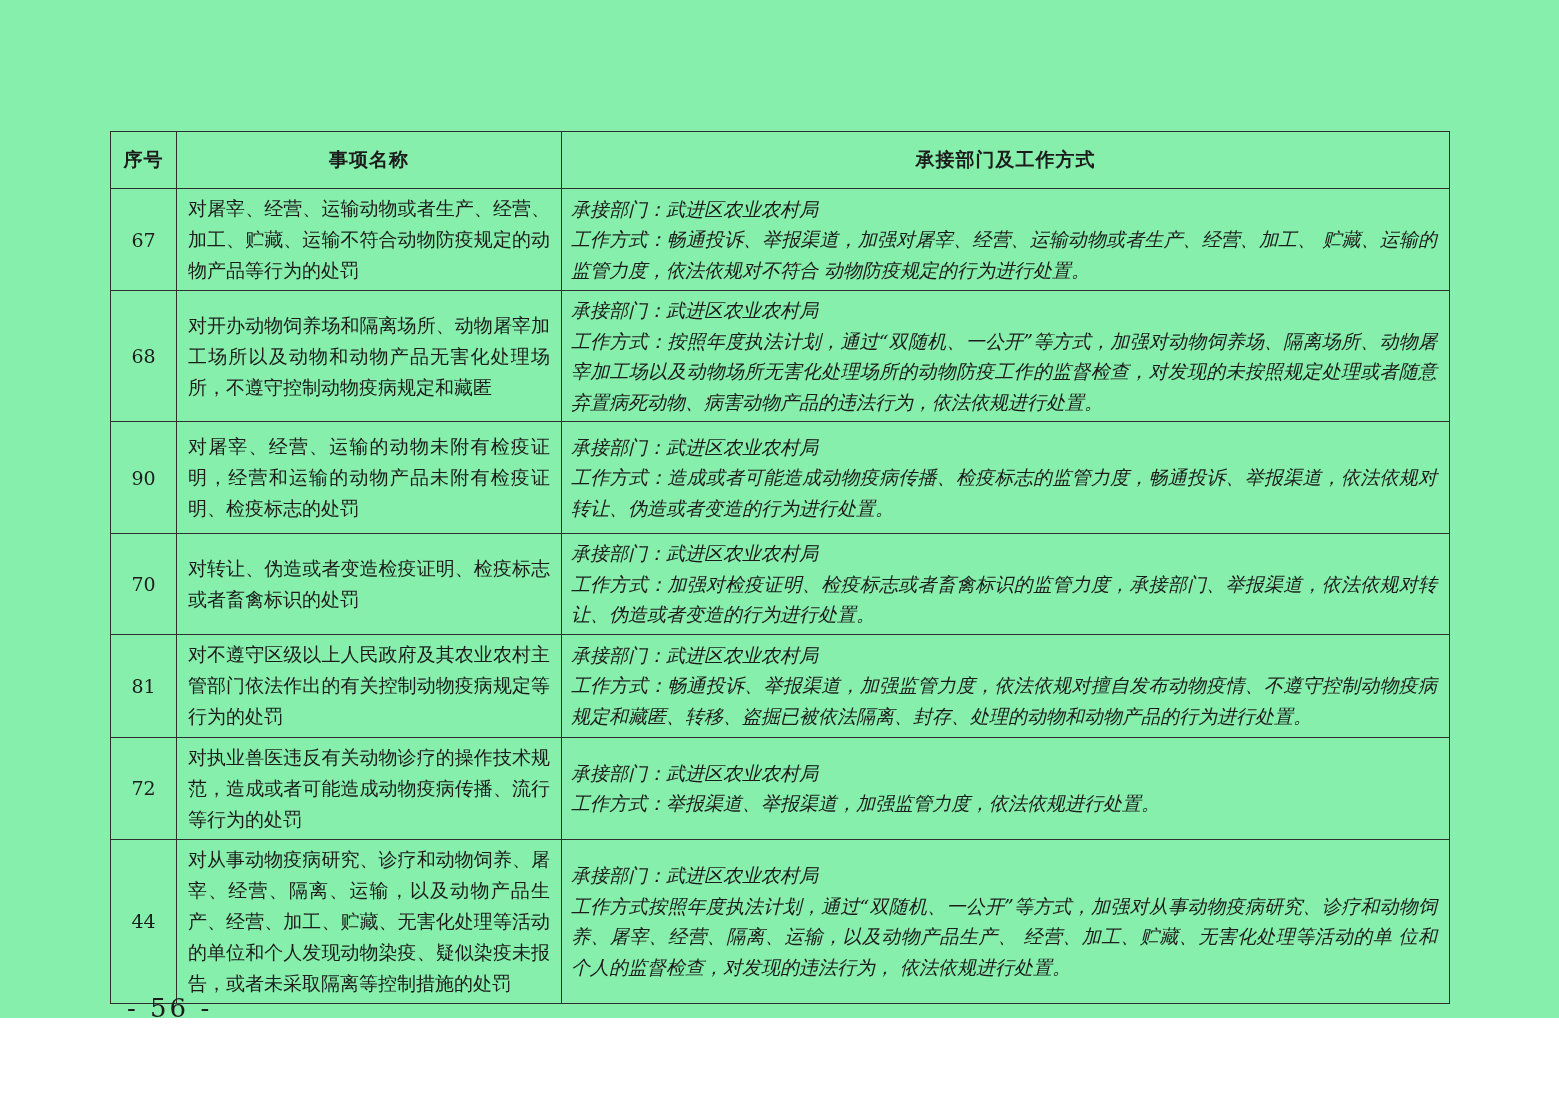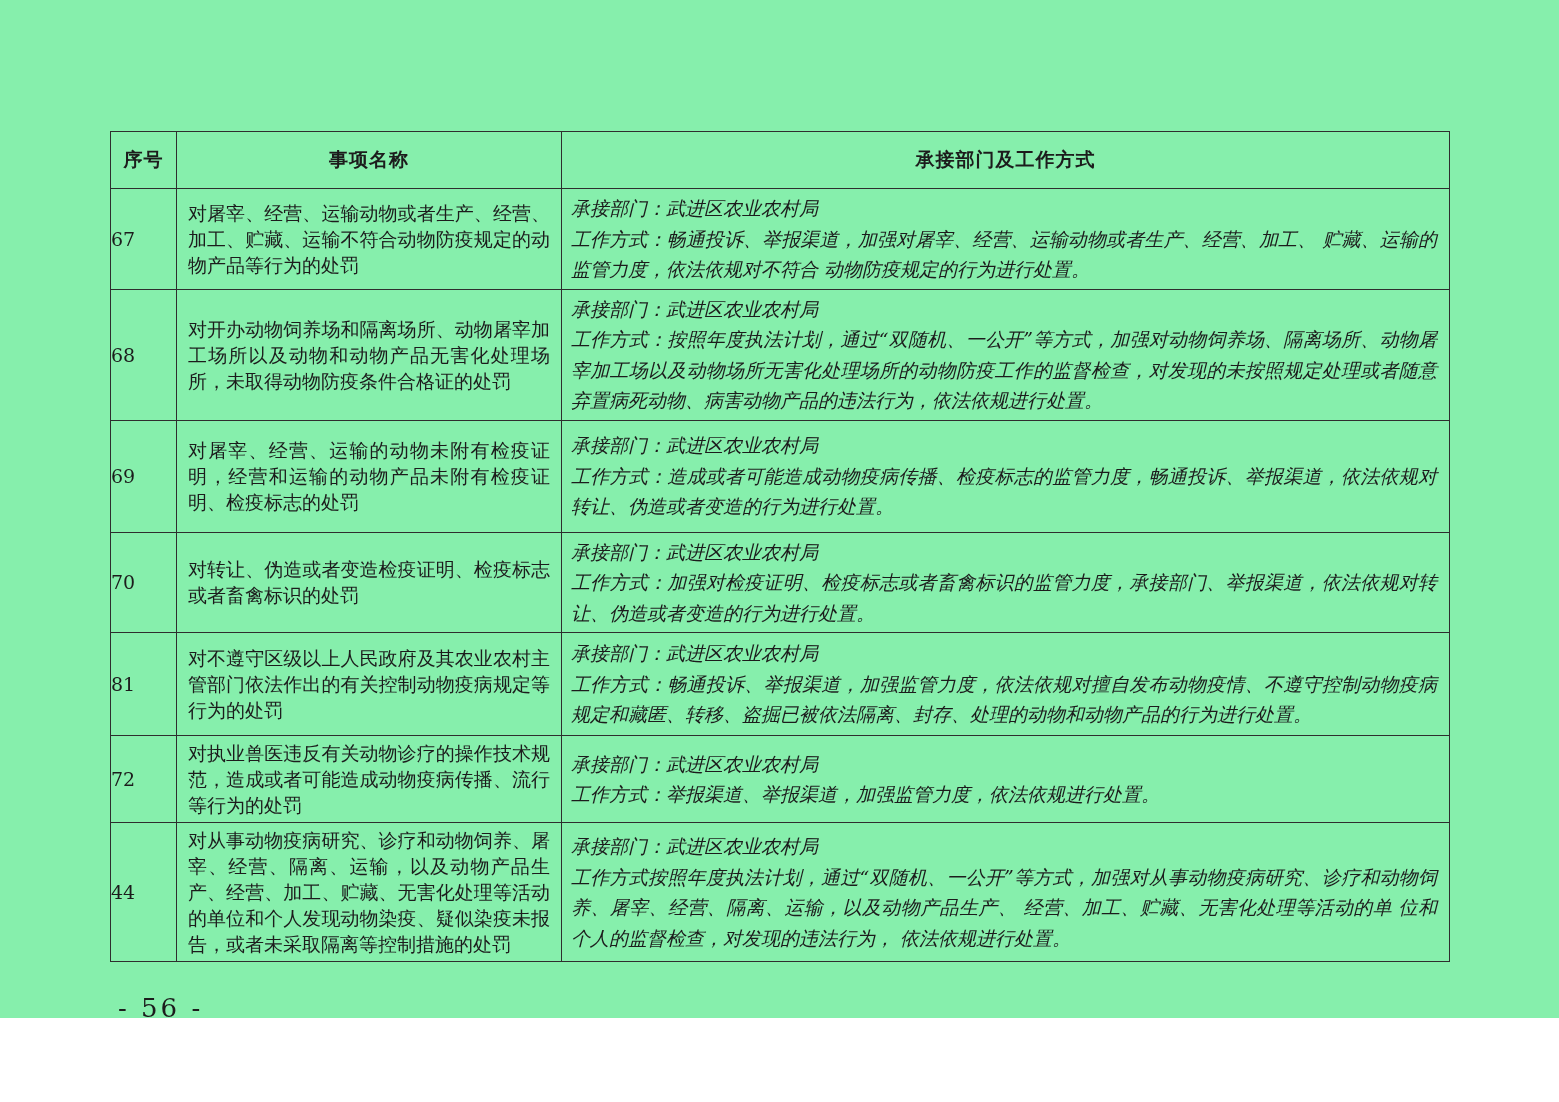--- a/index.html
+++ b/index.html
@@ -32,40 +32,40 @@
   }
   th.hdr {
     font-family: "Liberation Sans", sans-serif;
     font-weight: 700;
     font-size: 20px;
     text-align: center;
     height: 57px;
     letter-spacing: 1px;
   }
   td.cell-no {
-    text-align: left;
+    text-align: center;
     font-size: 19px;
   }
   td.cell-item {
     padding: 4px 11px;
-    line-height: 26px;
+    line-height: 31px;
     text-align: justify;
     text-align-last: left;
   }
   td.cell-dept {
     padding: 4px 12px 4px 9px;
     line-height: 30.5px;
     text-align: justify;
     text-align-last: left;
     font-style: italic;
   }
   .dept-line { display: block; }
   .page-number {
     position: absolute;
-    left: 118px; top: 993px;
+    left: 127px; top: 993px;
     font-size: 26px;
     letter-spacing: 3px;
     font-family: "DejaVu Serif", serif;
     color: #1c1c1c;
   }
 </style>
 </head>
 <body>
 
 <div class="page">
@@ -87,28 +87,28 @@
       <tr style="height:95px;">
         <td class="cell-no">67</td>
         <td class="cell-item">对屠宰、经营、运输动物或者生产、经营、加工、贮藏、运输不符合动物防疫规定的动物产品等行为的处罚</td>
         <td class="cell-dept">
           <span class="dept-line">承接部门：武进区农业农村局</span>
           <span class="dept-line">工作方式：畅通投诉、举报渠道，加强对屠宰、经营、运输动物或者生产、经营、加工、 贮藏、运输的监管力度，依法依规对不符合 动物防疫规定的行为进行处置。</span>
         </td>
       </tr>
       <tr style="height:117px;">
         <td class="cell-no">68</td>
-        <td class="cell-item">对开办动物饲养场和隔离场所、动物屠宰加工场所以及动物和动物产品无害化处理场所，未取得动物防疫条件合格证的处罚</td>
+        <td class="cell-item">对开办动物饲养场和隔离场所、动物屠宰加工场所以及动物和动物产品无害化处理场所，不遵守控制动物疫病规定和藏匿</td>
         <td class="cell-dept">
           <span class="dept-line">承接部门：武进区农业农村局</span>
           <span class="dept-line">工作方式：按照年度执法计划，通过“双随机、一公开”等方式，加强对动物饲养场、隔离场所、动物屠宰加工场以及动物场所无害化处理场所的动物防疫工作的监督检查，对发现的未按照规定处理或者随意弃置病死动物、病害动物产品的违法行为，依法依规进行处置。</span>
         </td>
       </tr>
       <tr style="height:112px;">
-        <td class="cell-no">69</td>
+        <td class="cell-no">90</td>
         <td class="cell-item">对屠宰、经营、运输的动物未附有检疫证明，经营和运输的动物产品未附有检疫证明、检疫标志的处罚</td>
         <td class="cell-dept">
           <span class="dept-line">承接部门：武进区农业农村局</span>
           <span class="dept-line">工作方式：造成或者可能造成动物疫病传播、检疫标志的监管力度，畅通投诉、举报渠道，依法依规对转让、伪造或者变造的行为进行处置。</span>
         </td>
       </tr>
       <tr style="height:96px;">
         <td class="cell-no">70</td>
         <td class="cell-item">对转让、伪造或者变造检疫证明、检疫标志或者畜禽标识的处罚</td>
         <td class="cell-dept">

